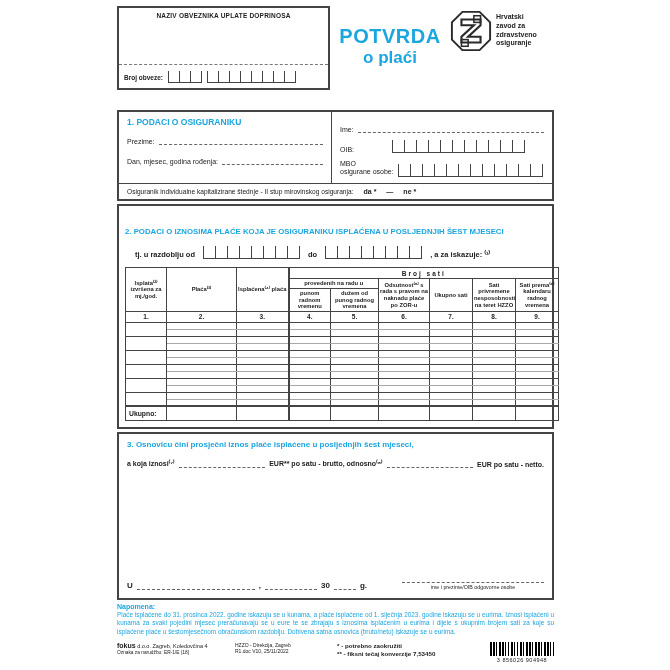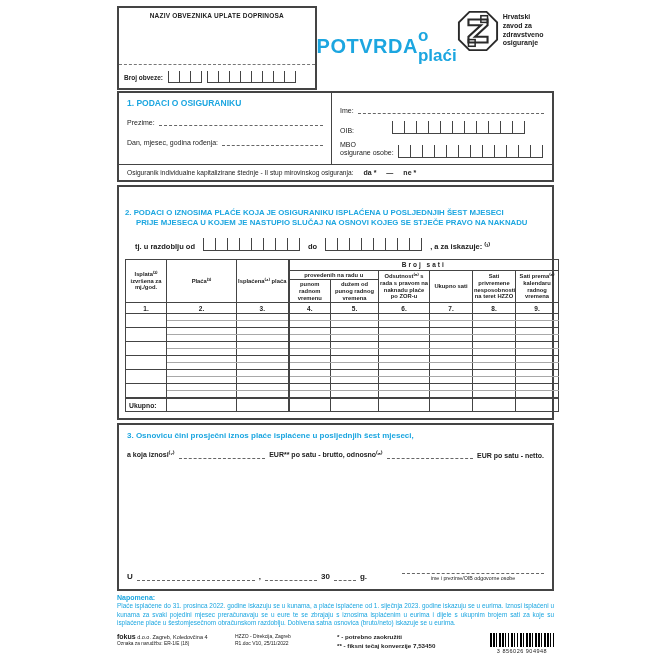--- a/index.html
+++ b/index.html
@@ -11,35 +11,35 @@
   
   .hdr { display:flex; height:84px; }
   .naziv-box { width:213px; border:2px solid var(--line); display:flex; flex-direction:column; }
   .naziv-title { font-size:6.5px; font-weight:bold; text-align:center; padding-top:4px; letter-spacing:.2px; }
   .naziv-space { flex:1; }
   .naziv-bottom { border-top:1px dashed #777; padding:6px 4px 5px 5px; display:flex; align-items:flex-end; gap:5px; }
   .broj-obveze-label { font-size:6.5px; font-weight:bold; padding-bottom:2px; white-space:nowrap; }
   .comb { display:inline-flex; border-right:1px solid var(--line); }
   .comb i { display:block; width:12px; height:13px; border-left:1px solid var(--line); border-bottom:1px solid var(--line); }
   .comb.small i { width:11px; height:12px; }
-  .title-block { flex:1; display:flex; flex-direction:row; align-items:center; justify-content:center; padding-bottom:4px; color:var(--accent); font-weight:bold; }
+  .title-block { flex:1; display:flex; flex-direction:column; align-items:center; justify-content:center; padding-bottom:4px; color:var(--accent); font-weight:bold; }
   .title-line1 { font-size:20px; letter-spacing:.5px; }
   .title-line2 { font-size:17px; }
   .logo-block { width:104px; display:flex; gap:4px; padding-top:4px; }
   .logo-mark { width:42px; height:42px; flex:none; }
   .logo-text { font-size:7px; font-weight:bold; line-height:1.25; padding-top:3px; }
 
   
   .box { border:2px solid var(--line); background:#fff; }
   .sec-title { color:var(--accent); font-weight:bold; font-size:8.5px; }
   .dots { flex:1; border-bottom:1px dashed #666; height:9px; min-width:20px; }
   .lbl { font-size:7px; white-space:nowrap; }
 
   
-  .sec1 { margin-top:1px; }
+  .sec1 { margin-top:20px; }
   .sec1-grid { display:flex; }
   .sec1-left { width:213px; padding:5px 8px 6px 8px; border-right:1px solid var(--line); }
   .sec1-right { flex:1; padding:5px 8px 6px 8px; }
   .frow { display:flex; align-items:flex-end; gap:4px; margin-top:11px; }
   .frow.first { margin-top:9px; }
   .sec1-right .frow { margin-top:7px; }
   .sec1-strip { border-top:1px solid var(--line); padding:4px 8px; display:flex; gap:10px; align-items:center; }
   .sec1-strip .opt { font-weight:bold; font-size:7px; }
   .mbo-lbl { line-height:1.2; }
 
@@ -191,21 +191,20 @@
       <span class="lbl" style="font-size:6.6px">Osiguranik individualne kapitalizirane štednje - II stup mirovinskog osiguranja:</span>
       <span class="opt">da *</span>
       <span class="opt">—</span>
       <span class="opt">ne *</span>
     </div>
   </div>
 
   <div class="box sec2">
     <div class="sec2-title">
       <div>2. PODACI O IZNOSIMA PLAĆE KOJA JE OSIGURANIKU ISPLAĆENA U POSLJEDNJIH ŠEST MJESECI</div>
-      <div class="l2">PRIJE MJESECA U KOJEM JE NASTUPIO SLUČAJ NA OSNOVI KOJEG SE STJEČE PRAVO NA NAKNADU</div>
     </div>
     <div class="period">
       <span>tj. u razdoblju od</span>
       <span class="comb">
           <i></i>
           <i></i>
           <i></i>
           <i></i>
           <i></i>
           <i></i>

